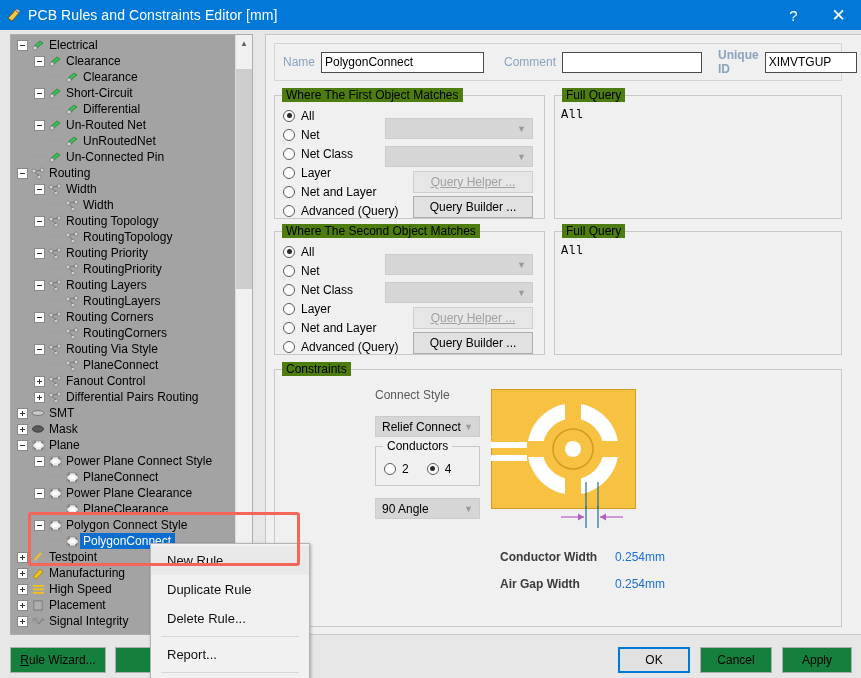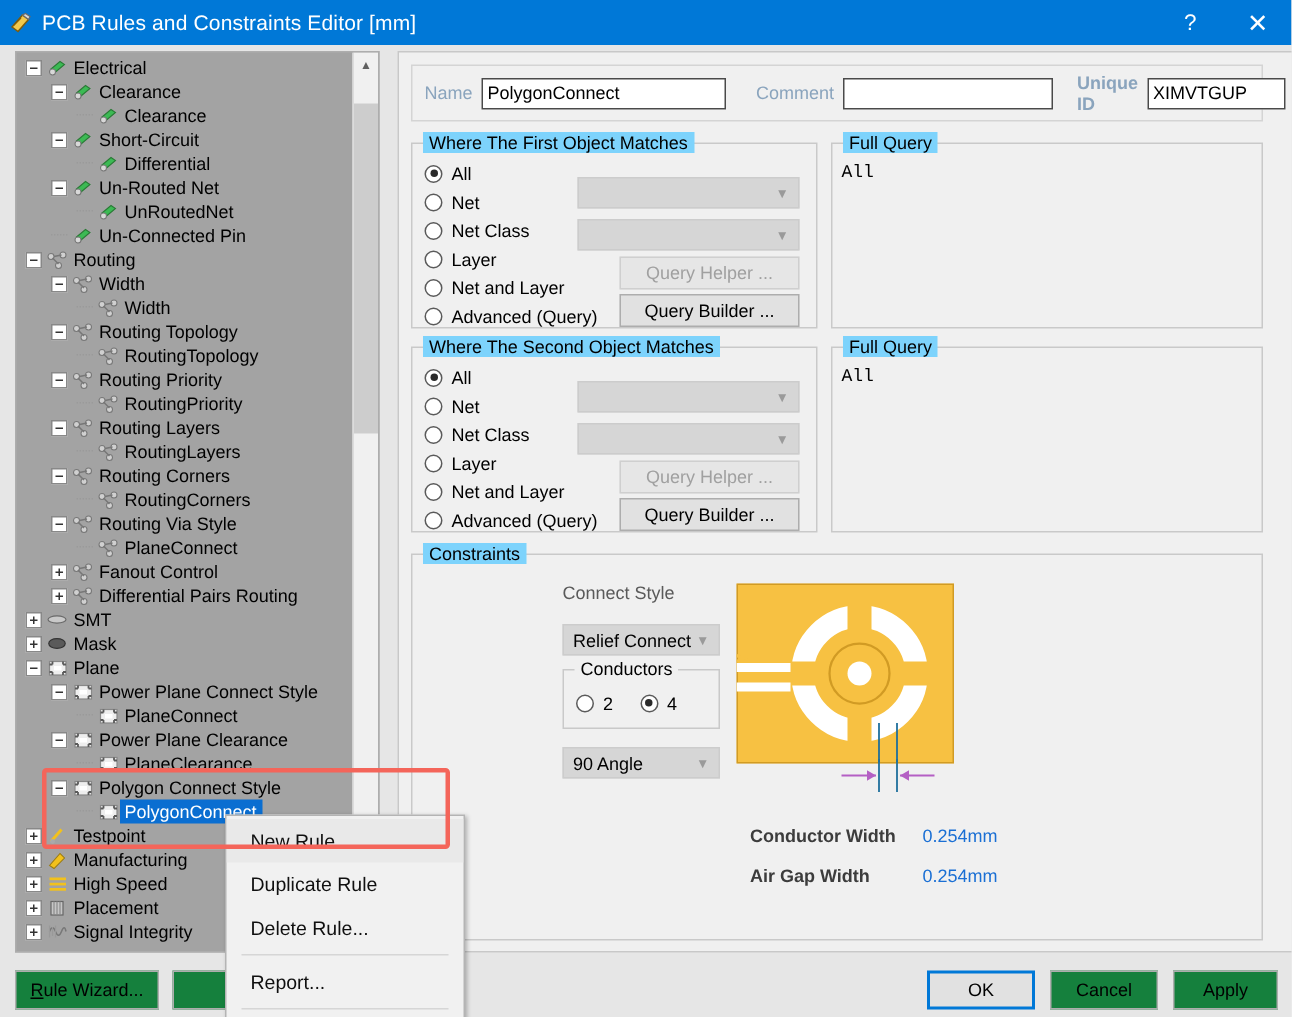--- a/index.html
+++ b/index.html
@@ -88,21 +88,21 @@
   }
   .fld-label { color:#8aa4bd; font-size:12px; margin-right:6px; }
   .txtbox {
     border:1px solid #4a4a4a; background:#fff; height:21px; line-height:19px;
     padding:0 3px; font-size:12px; font-family:"Liberation Sans", sans-serif; color:#000;
   }
 
   
   .group { position:absolute; border:1px solid #c9c9c9; }
   .group > .legend {
-    position:absolute; top:-8px; left:7px; background:#7dd3fc;
+    position:absolute; top:-8px; left:7px; background:#4d7c0f;
     padding:0 4px; font-size:12px; color:#000;
   }
 
   .radio-row { display:flex; align-items:center; height:19px; }
   .radio {
     width:12px; height:12px; border-radius:50%; border:1px solid #5a5a5a;
     background:#fff; flex:0 0 auto; margin-right:6px; position:relative;
   }
   .radio.on::after {
     content:""; position:absolute; left:2.5px; top:2.5px; width:5px; height:5px;
@@ -115,21 +115,21 @@
     display:flex; align-items:center; padding:0 6px; font-size:12px;
   }
   .combo .cv { flex:1; }
   .combo .chev { color:#9a9a9a; font-size:9px; }
 
   .btn {
     background:#e1e1e1; border:1px solid #adadad; height:22px;
     display:flex; align-items:center; justify-content:center;
     font-size:12px; color:#000;
   }
-  .btn.disabled { color:#a0a0a0; background:#e6e6e6; border-color:#cfcfcf; }
+  .btn.disabled { color:#a0a0a0; background:#e6e6e6; border-color:#cfcfcf;text-decoration:underline; }
 
   .query-body { position:absolute; left:6px; top:12px; font-family:"Liberation Mono", monospace; font-size:12px; }
 
   
   .cs-label { font-size:12px; color:#5a5a5a; }
   .combo.blue .cv { color:#000000; }
 
   .dim-name { font-size:12px; color:#3c3c3c; font-weight:bold; }
   .dim-val  { font-size:12px; color:#1a6fd4; }
 

